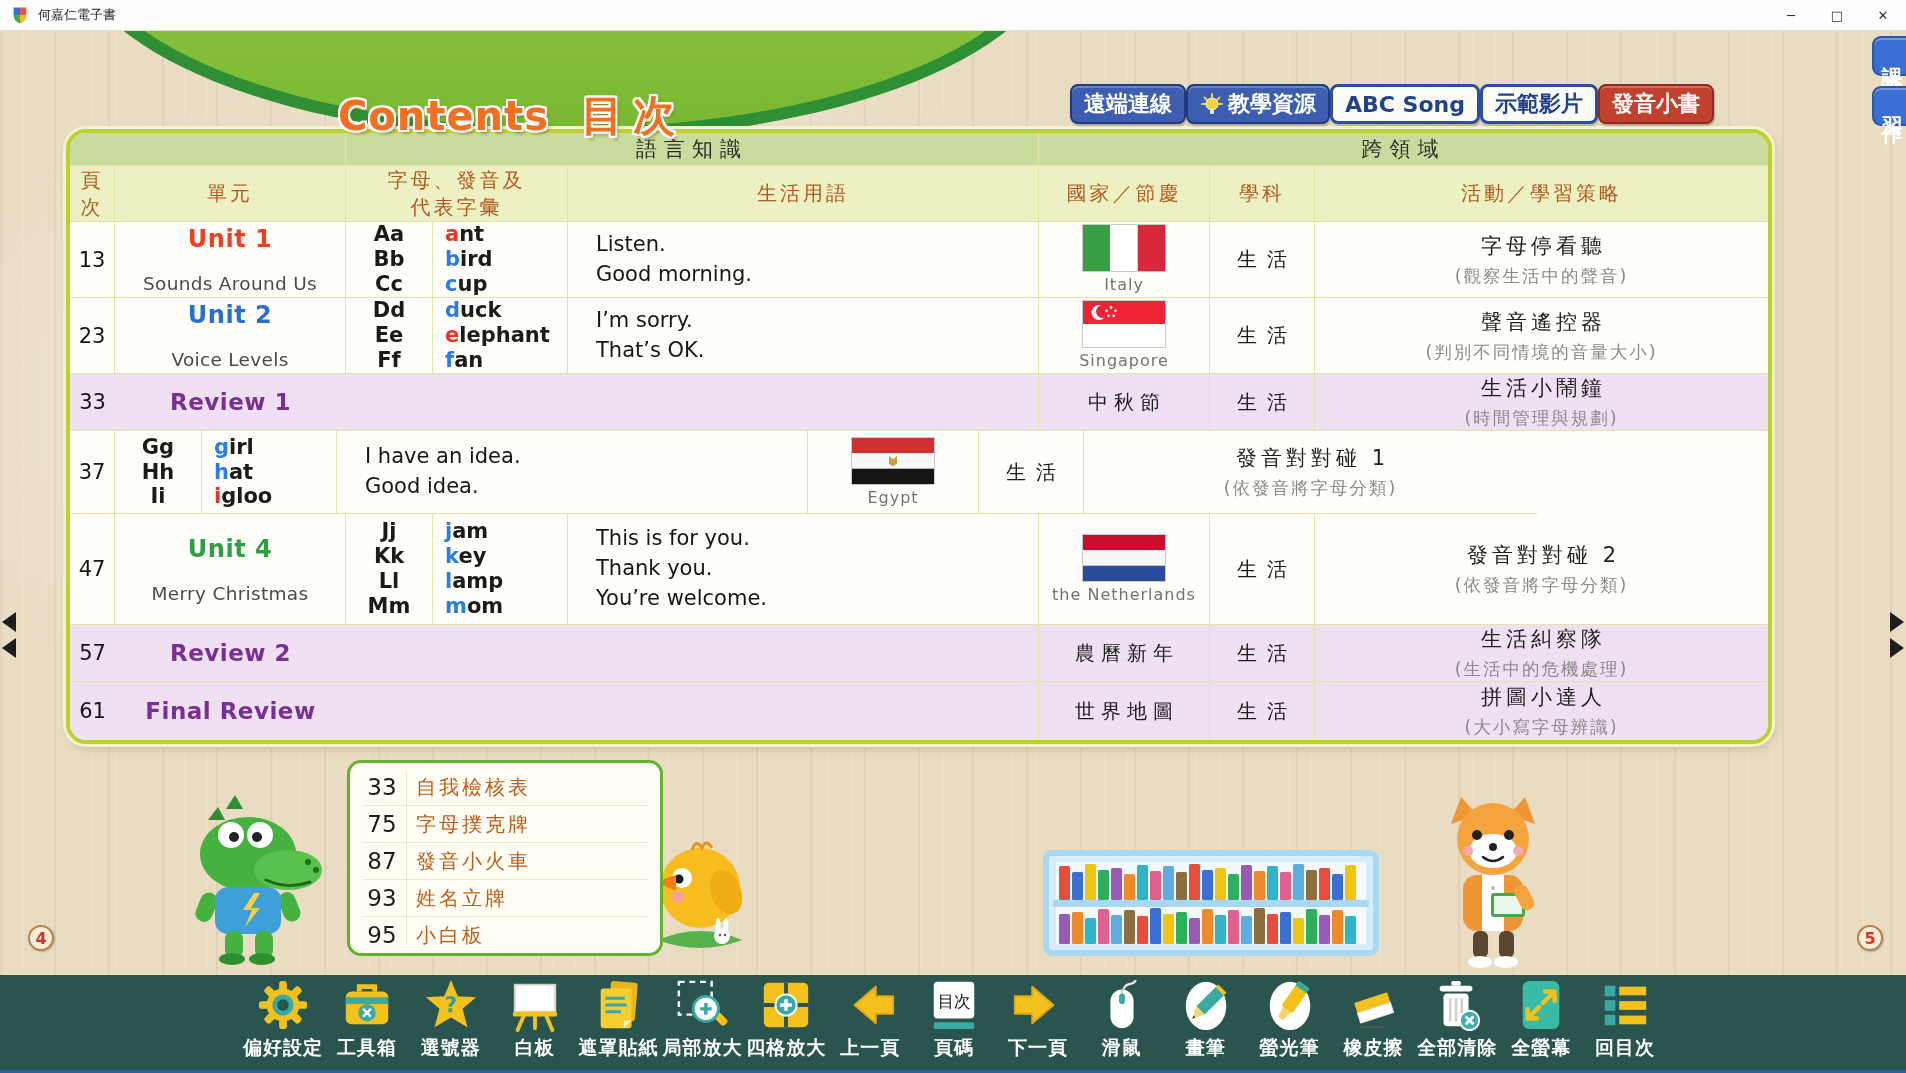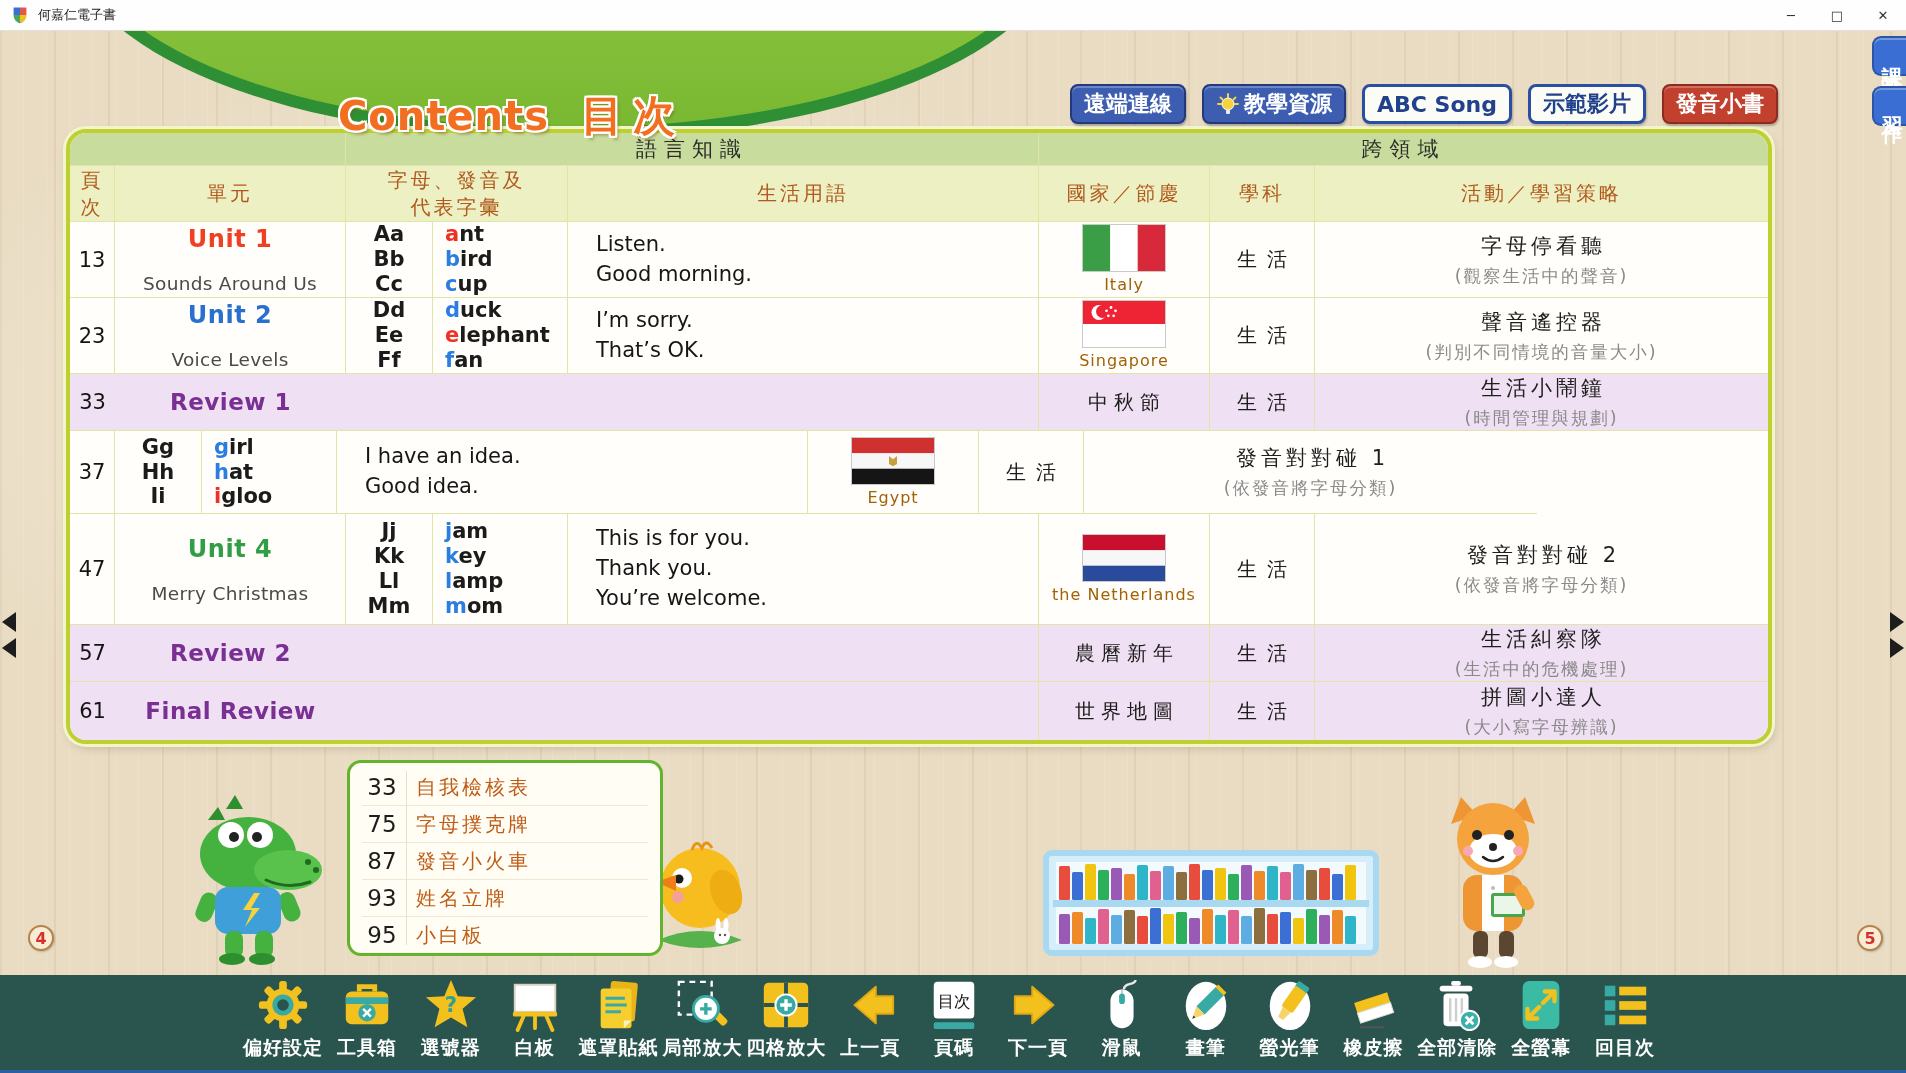--- a/index.html
+++ b/index.html
@@ -29,21 +29,21 @@
   .banner-title{position:absolute;left:338px;top:88px;display:flex;align-items:baseline;gap:32px;z-index:5;}
   .banner-title .en{
     font-size:40px;font-weight:800;color:#f26f21;letter-spacing:1px;
     text-shadow:-2px -2px 0 #fff,2px -2px 0 #fff,-2px 2px 0 #fff,2px 2px 0 #fff,0 -2px 0 #fff,0 2px 0 #fff,-2px 0 0 #fff,2px 0 0 #fff,3px 4px 3px rgba(120,80,20,.45);
   }
   .banner-title .zh{
     font-size:42px;font-weight:800;color:#f26f21;letter-spacing:10px;
     text-shadow:-2px -2px 0 #fff,2px -2px 0 #fff,-2px 2px 0 #fff,2px 2px 0 #fff,0 -2px 0 #fff,0 2px 0 #fff,-2px 0 0 #fff,2px 0 0 #fff,3px 4px 3px rgba(120,80,20,.45);
   }
   
-  .top-buttons{position:absolute;left:1070px;top:84px;height:56px;display:flex;gap:16px;z-index:6;}
+  .top-buttons{position:absolute;left:1070px;top:84px;height:56px;display:flex;gap:0;z-index:6;}
   .tbtn{display:flex;align-items:center;gap:4px;height:40px;padding:0 12px;border-radius:8px;font-size:22px;font-weight:700;cursor:pointer;box-sizing:border-box;white-space:nowrap;}
   .tbtn.solid-blue{background:#3d5eb0;border:2px solid #23397d;color:#fff;box-shadow:inset 0 2px 0 rgba(255,255,255,.25),1px 2px 2px rgba(0,0,0,.25);}
   .tbtn.outline-blue{background:#fcfcf6;border:3px solid #2b4fa0;color:#21418c;box-shadow:1px 2px 2px rgba(0,0,0,.2);}
   .tbtn.solid-red{background:#c2402e;border:2px solid #8e2a1e;color:#fff;box-shadow:inset 0 2px 0 rgba(255,255,255,.25),1px 2px 2px rgba(0,0,0,.25);}
   
   .side-tabs{position:absolute;right:0;top:36px;display:flex;flex-direction:column;gap:10px;z-index:6;}
   .side-tab{
     width:32px;padding:12px 0;background:#3a6ed2;border:2px solid #2b55a8;border-right:none;
     border-radius:9px 0 0 9px;color:#fff;font-size:21px;font-weight:700;
     writing-mode:vertical-rl;text-orientation:upright;letter-spacing:6px;text-align:center;cursor:pointer;
@@ -71,21 +71,21 @@
   .rowR{background:#f0e0f3;justify-content:space-between;}
   .c-page{font-size:21px;color:#141414;}
   .c-unit-title{font-size:24px;font-weight:800;letter-spacing:.5px;}
   .c-unit-sub{font-size:18.5px;color:#4a4a4a;margin-top:20px;letter-spacing:.3px;}
   .c-review{font-size:23px;font-weight:800;color:#7a2f94;letter-spacing:.5px;}
   .c-letters div{font-size:21px;font-weight:600;color:#1b1b1b;line-height:1.18;}
   .c-words{align-items:flex-start !important;padding-left:12px;}
   .c-words div{font-size:21px;font-weight:600;color:#1b1b1b;line-height:1.18;}
   .c-phrases{align-items:flex-start !important;padding-left:28px;}
   .c-phrases div{font-size:21px;color:#161616;line-height:1.42;}
-  .c-country-label{font-size:16px;color:#a16207;margin-top:4px;letter-spacing:1px;}
+  .c-country-label{font-size:16px;color:#737373;margin-top:4px;letter-spacing:1px;}
   .c-country-text{font-size:20px;color:#1c1c1c;letter-spacing:6px;text-indent:6px;}
   .c-subject{font-size:20px;color:#1c1c1c;letter-spacing:10px;text-indent:10px;}
   .c-act-title{font-size:21px;color:#1f1f1f;letter-spacing:4px;text-indent:4px;text-align:center;}
   .c-act-note{font-size:17.5px;color:#8a8a8a;letter-spacing:2px;margin-top:4px;text-align:center;}
   .flagbox svg{display:block;box-shadow:0 0 0 1px #c9c9c9;}
   
   .extras{position:absolute;left:347px;top:760px;width:316px;height:196px;background:#fffdf4;border:3px solid #62b42e;border-radius:14px;box-sizing:border-box;padding:6px 0;z-index:4;}
   .extras::before{content:"";position:absolute;left:56px;top:8px;bottom:8px;width:1px;background:#e8dfc8;}
   .ex-row{display:flex;align-items:center;height:36px;margin:0 12px;border-bottom:1px solid #efe7d2;cursor:pointer;}
   .ex-row:last-child{border-bottom:none;}

